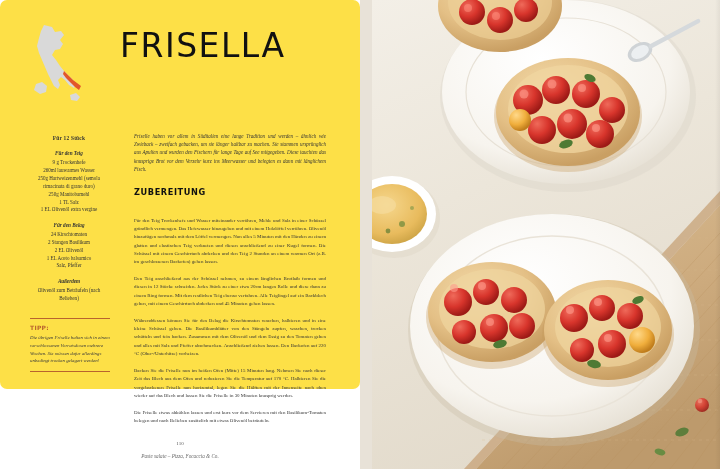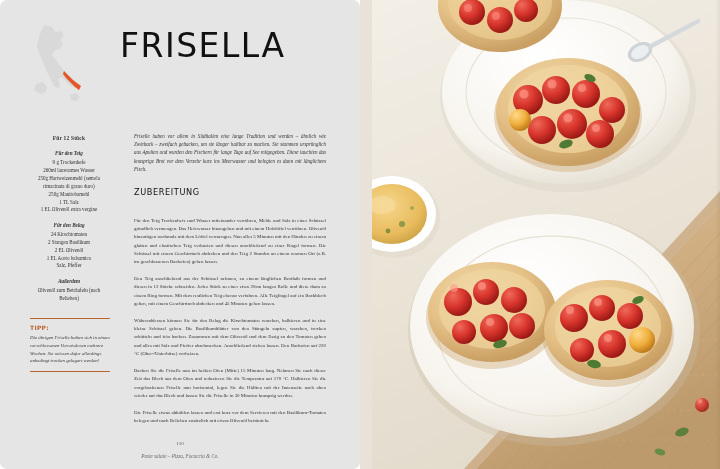--- a/index.html
+++ b/index.html
@@ -19,22 +19,22 @@
     width: 720px;
     height: 469px;
     display: flex;
     background: #ffffff;
   }
 
   
   .left-page {
     position: relative;
     width: 360px;
-    height: 469px;
-    background: #e5e5e5;
+    height: 389px;
+    background: #fde047;
     box-sizing: border-box;
     border-radius: 7px;
   }
 
   
   .map-wrap {
     position: absolute;
     left: 30px;
     top: 22px;
     width: 56px;
@@ -120,20 +120,21 @@
     text-align: justify;
     margin: 0 0 14px 0;
   }
 
   .section-head {
     font-family: "DejaVu Sans", sans-serif;
     font-size: 8.2px;
     letter-spacing: 0.6px;
     color: #111;
     margin: 0 0 20px 0;
+    font-weight: bold;
   }
   .para {
     font-size: 4.95px;
     line-height: 1.66;
     color: #333;
     text-align: justify;
     margin: 0 0 9px 0;
   }
 
   

